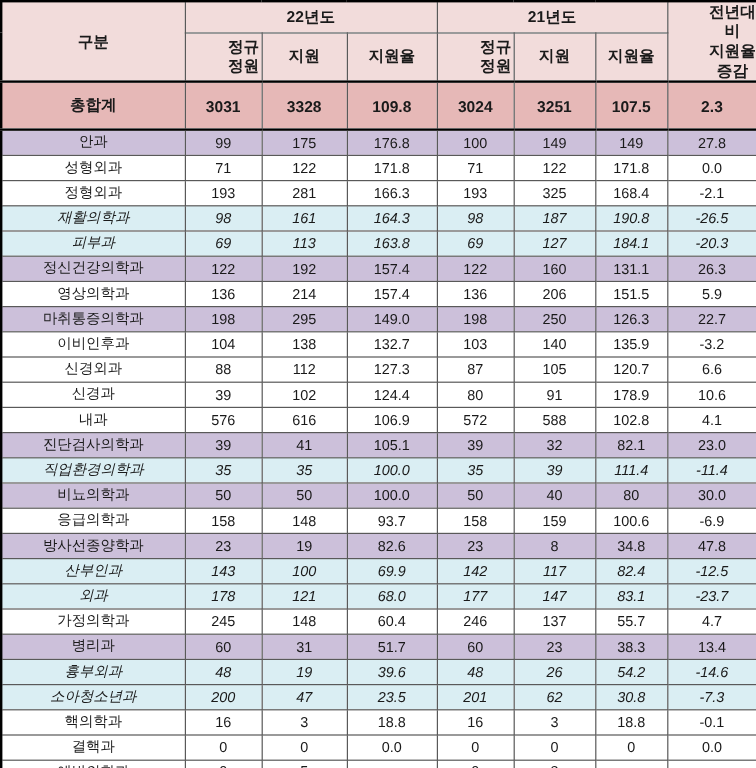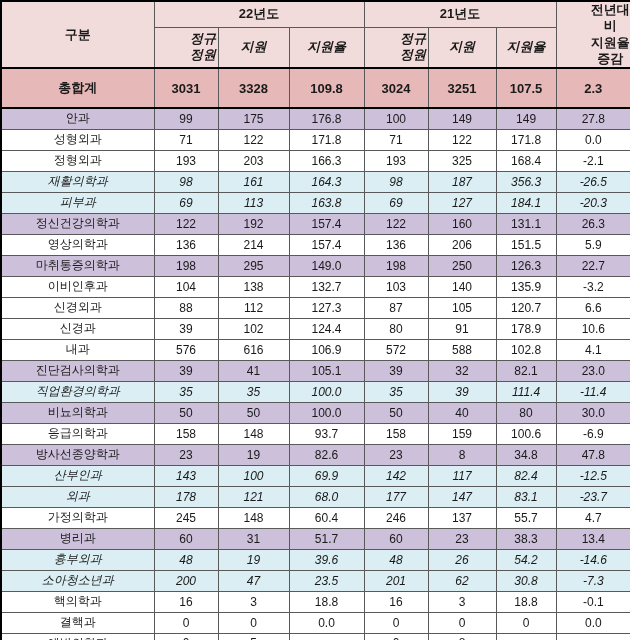--- a/index.html
+++ b/index.html
@@ -26,21 +26,21 @@
     font-size: 12px;
     overflow: hidden;
     white-space: nowrap;
   }
   thead th {
     background: var(--header-bg, #F2DCDB);
     font-weight: bold;
     font-size: 13px;
   }
   thead tr.group-row { height: 22px; }
-  thead tr.sub-row { height: 28px; font-style: italic; }
+  thead tr.sub-row { height: 28px; }
   th.multiline {
     white-space: pre-line;
     line-height: 1.25;
     padding-left: 34px;
   }
   tr.total-row { height: 40px; }
   tr.total-row td {
     background: var(--total-bg, #E6B8B7);
     font-weight: bold;
     font-size: 13px;
@@ -115,35 +115,35 @@
           <td>122</td>
           <td>171.8</td>
           <td>71</td>
           <td>122</td>
           <td>171.8</td>
           <td>0.0</td>
         </tr>
         <tr class="dept-row tint-white">
           <td>정형외과</td>
           <td>193</td>
-          <td>203</td>
+          <td>281</td>
           <td>166.3</td>
           <td>193</td>
           <td>325</td>
           <td>168.4</td>
           <td>-2.1</td>
         </tr>
         <tr class="dept-row tint-blue">
           <td>재활의학과</td>
           <td>98</td>
           <td>161</td>
           <td>164.3</td>
           <td>98</td>
           <td>187</td>
-          <td>356.3</td>
+          <td>190.8</td>
           <td>-26.5</td>
         </tr>
         <tr class="dept-row tint-blue">
           <td>피부과</td>
           <td>69</td>
           <td>113</td>
           <td>163.8</td>
           <td>69</td>
           <td>127</td>
           <td>184.1</td>

